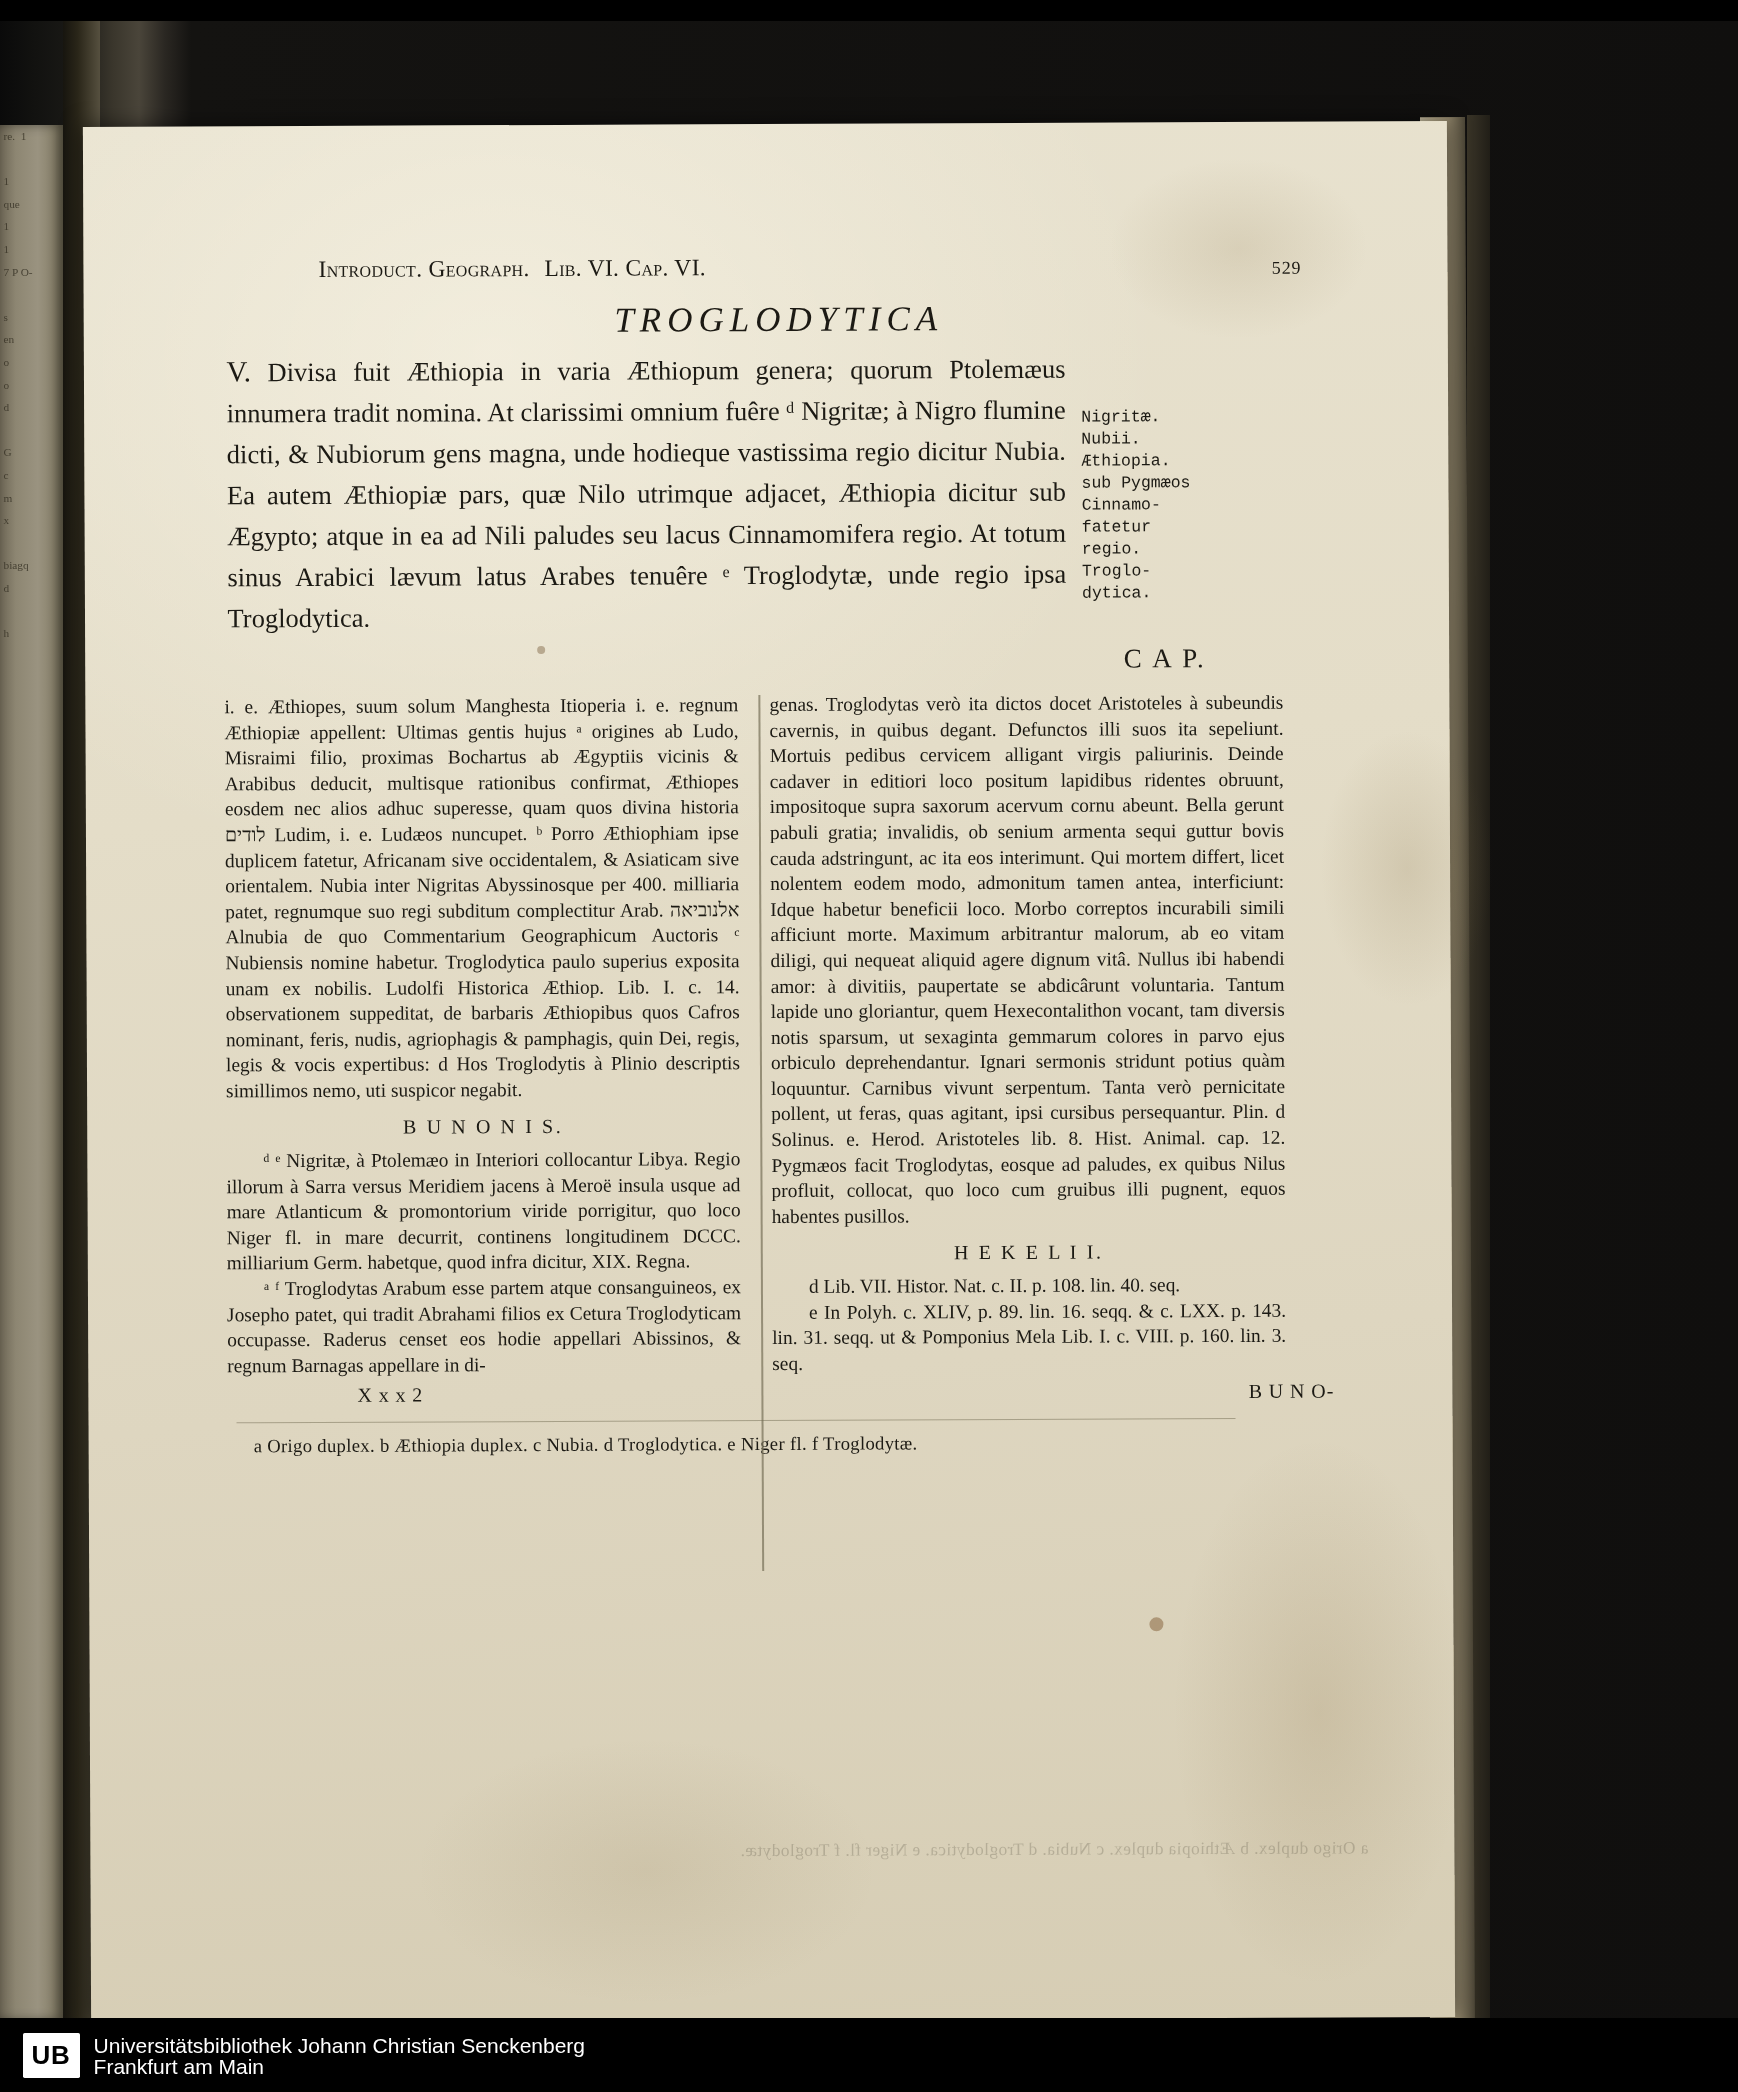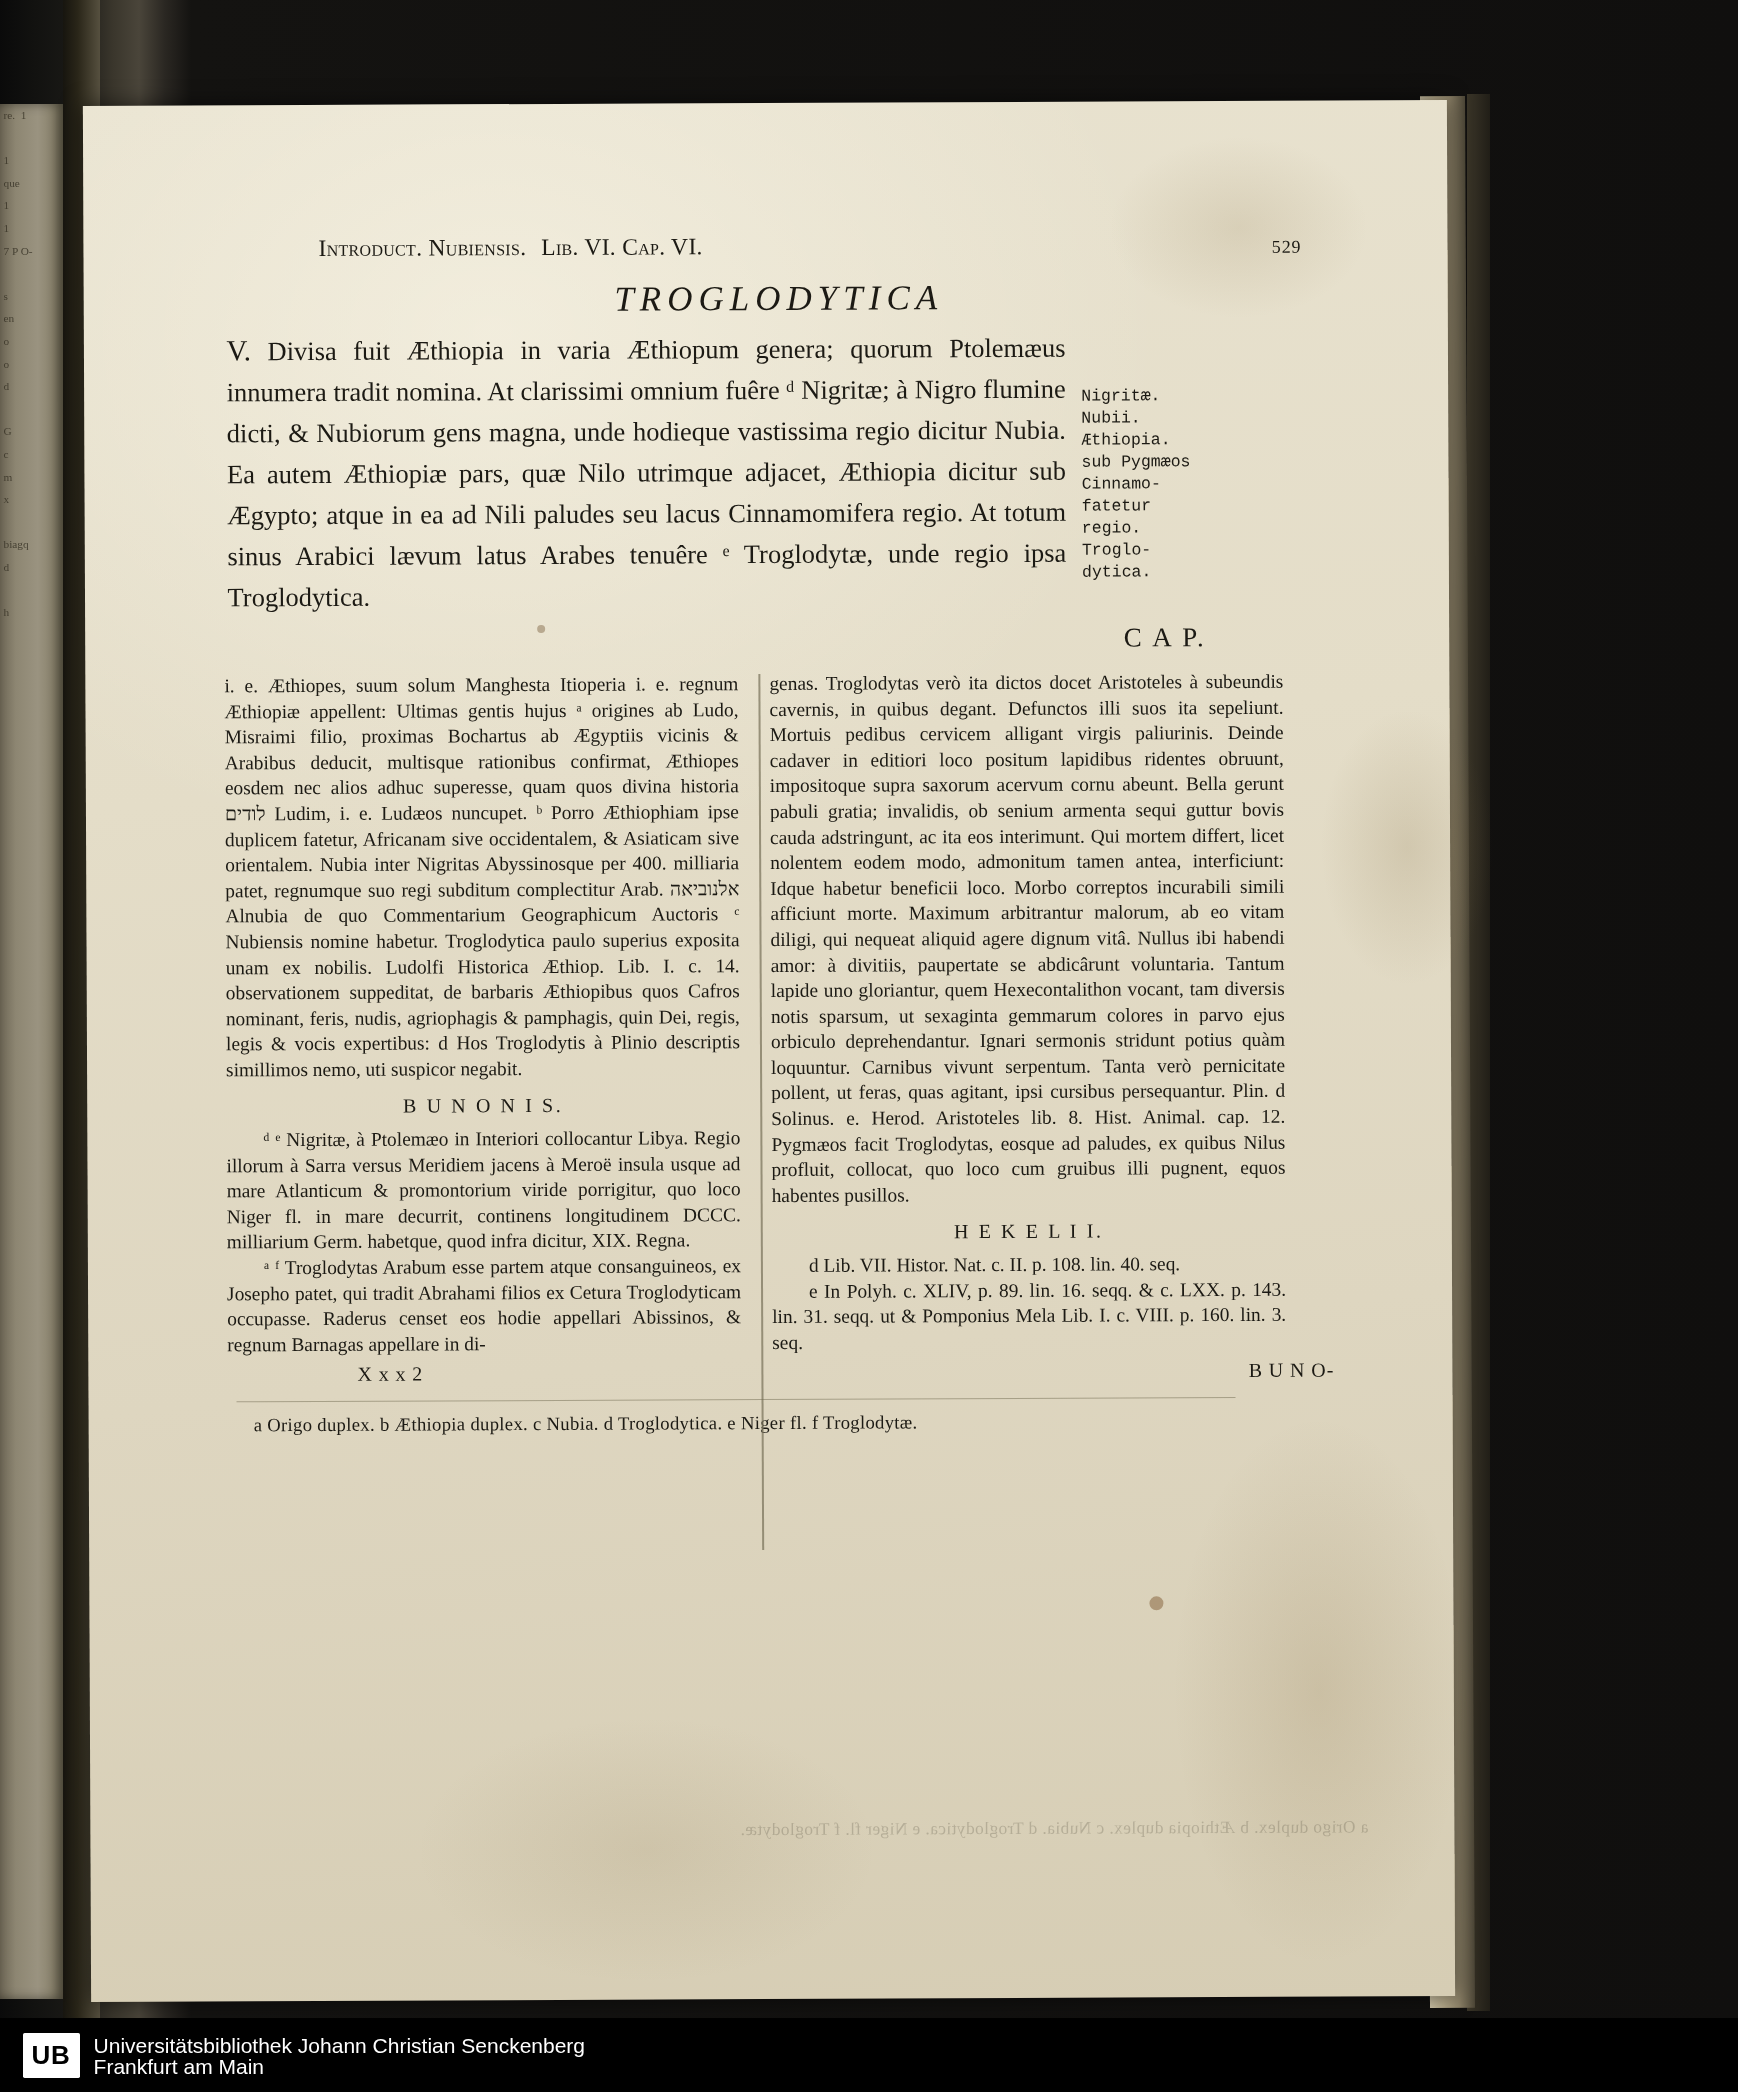--- a/index.html
+++ b/index.html
@@ -15,20 +15,21 @@
     font-family: "Liberation Serif", serif;
   }
 
   
   #scan {
     position: absolute;
     inset: 0;
     background:
       radial-gradient(ellipse 60% 50% at 20% 45%, rgba(90,85,75,0.30), rgba(0,0,0,0) 70%),
       linear-gradient(90deg, #0a0a0a 0%, #121210 2%, #1b1a17 4.5%, #3a362c 6.5%, #4a453a 8%, #2a2722 9.5%, #141311 11%, #100f0e 100%);
+    margin-top: 21px;
   }
 
   
   #left-page {
     position: absolute;
     left: 0;
     top: 104px;
     width: 63px;
     height: 1895px;
     background: linear-gradient(90deg, #6d6655 0%, #8d8672 25%, #9a9380 60%, #7e775f 100%);
@@ -304,21 +305,21 @@
     <div class="stain" style="left:1234px; top:608px; width:174px; height:278px; background:radial-gradient(ellipse at center, rgba(140,120,80,0.20), rgba(0,0,0,0) 70%);"></div>
     <div class="stain" style="left:1086px; top:1321px; width:287px; height:539px; background:radial-gradient(ellipse at center, rgba(150,128,88,0.22), rgba(0,0,0,0) 72%);"></div>
     <div class="stain" style="left:330px; top:1616px; width:452px; height:261px; background:radial-gradient(ellipse at center, rgba(150,132,95,0.16), rgba(0,0,0,0) 72%);"></div>
     <div class="stain" style="left:1060px; top:1495px; width:14px; height:14px; background:rgba(120,80,40,0.45);"></div>
     <div class="stain" style="left:452px; top:521px; width:7.8px; height:7.8px; background:rgba(110,80,45,0.4);"></div>
 
     <div id="content">
 
       <div class="runhead">
         <div class="rh-main">
-          <span>Introduct. Nubiensis.</span>
+          <span>Introduct. Geograph.</span>
           <span style="margin-left:8.7px;">Lib. VI. Cap. VI.</span>
         </div>
         <div class="folio">529</div>
       </div>
 
       <div class="chaptitle">TROGLODYTICA</div>
 
       <div class="intro-wrap">
         <div class="intro">
           <span class="big">V.</span>

